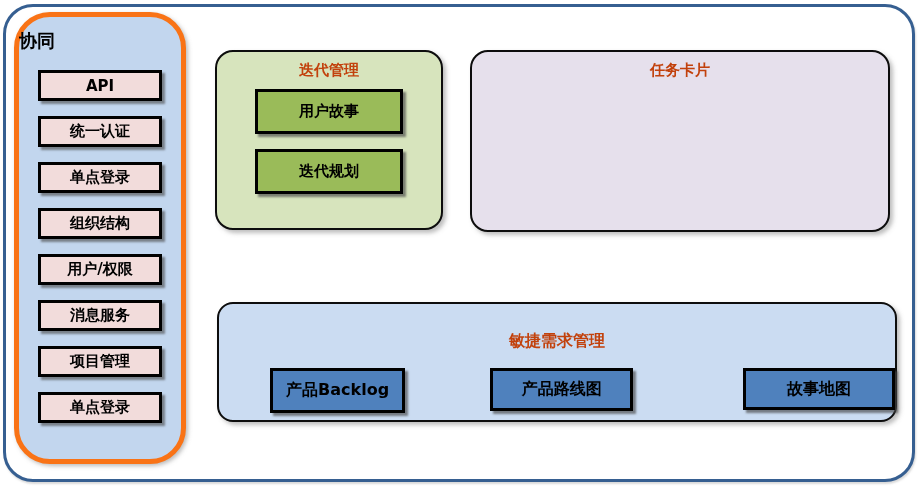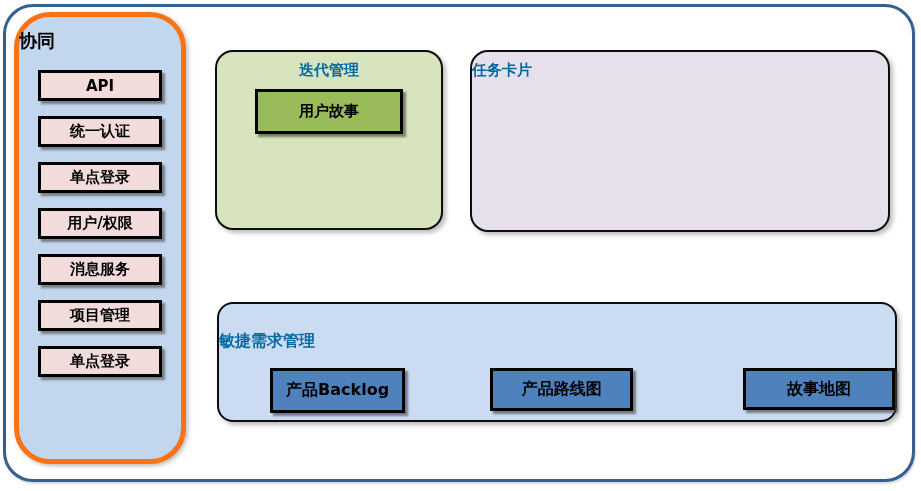--- a/index.html
+++ b/index.html
@@ -61,23 +61,24 @@
     white-space: nowrap;
   }
 
   
   .group {
     position: absolute;
     border: 2px solid #0d0d0d;
     box-shadow: 3px 3px 4px rgba(125,125,125,0.5);
   }
   .group-title {
+    text-align: center;
     font-weight: bold;
     font-size: 15px;
-    color: #0369a1;
+    color: #c2410c;
   }
   .btn {
     border: 3px solid #000000;
     box-shadow: 3px 3px 2px rgba(70,70,70,0.65);
     display: flex;
     align-items: center;
     justify-content: center;
     font-size: 15px;
     font-weight: bold;
     color: #000;
@@ -152,30 +153,32 @@
 <body>
 
 <div class="frame">
 
   <div class="sidebar">
     <div class="sidebar-title">协同</div>
     <div class="sidebar-items">
       <div class="pill">API</div>
       <div class="pill">统一认证</div>
       <div class="pill">单点登录</div>
+      <div class="pill">组织结构</div>
       <div class="pill">用户/权限</div>
       <div class="pill">消息服务</div>
       <div class="pill">项目管理</div>
       <div class="pill">单点登录</div>
     </div>
   </div>
 
   <div class="group group-iteration">
     <div class="group-title">迭代管理</div>
     <div class="btn btn-green first">用户故事</div>
+    <div class="btn btn-green second">迭代规划</div>
   </div>
 
   <div class="group group-kanban">
     <div class="group-title">任务卡片</div>
   </div>
 
   <div class="group group-req">
     <div class="group-title">敏捷需求管理</div>
     <div class="req-row">
       <div class="btn btn-blue b1">产品Backlog</div>

